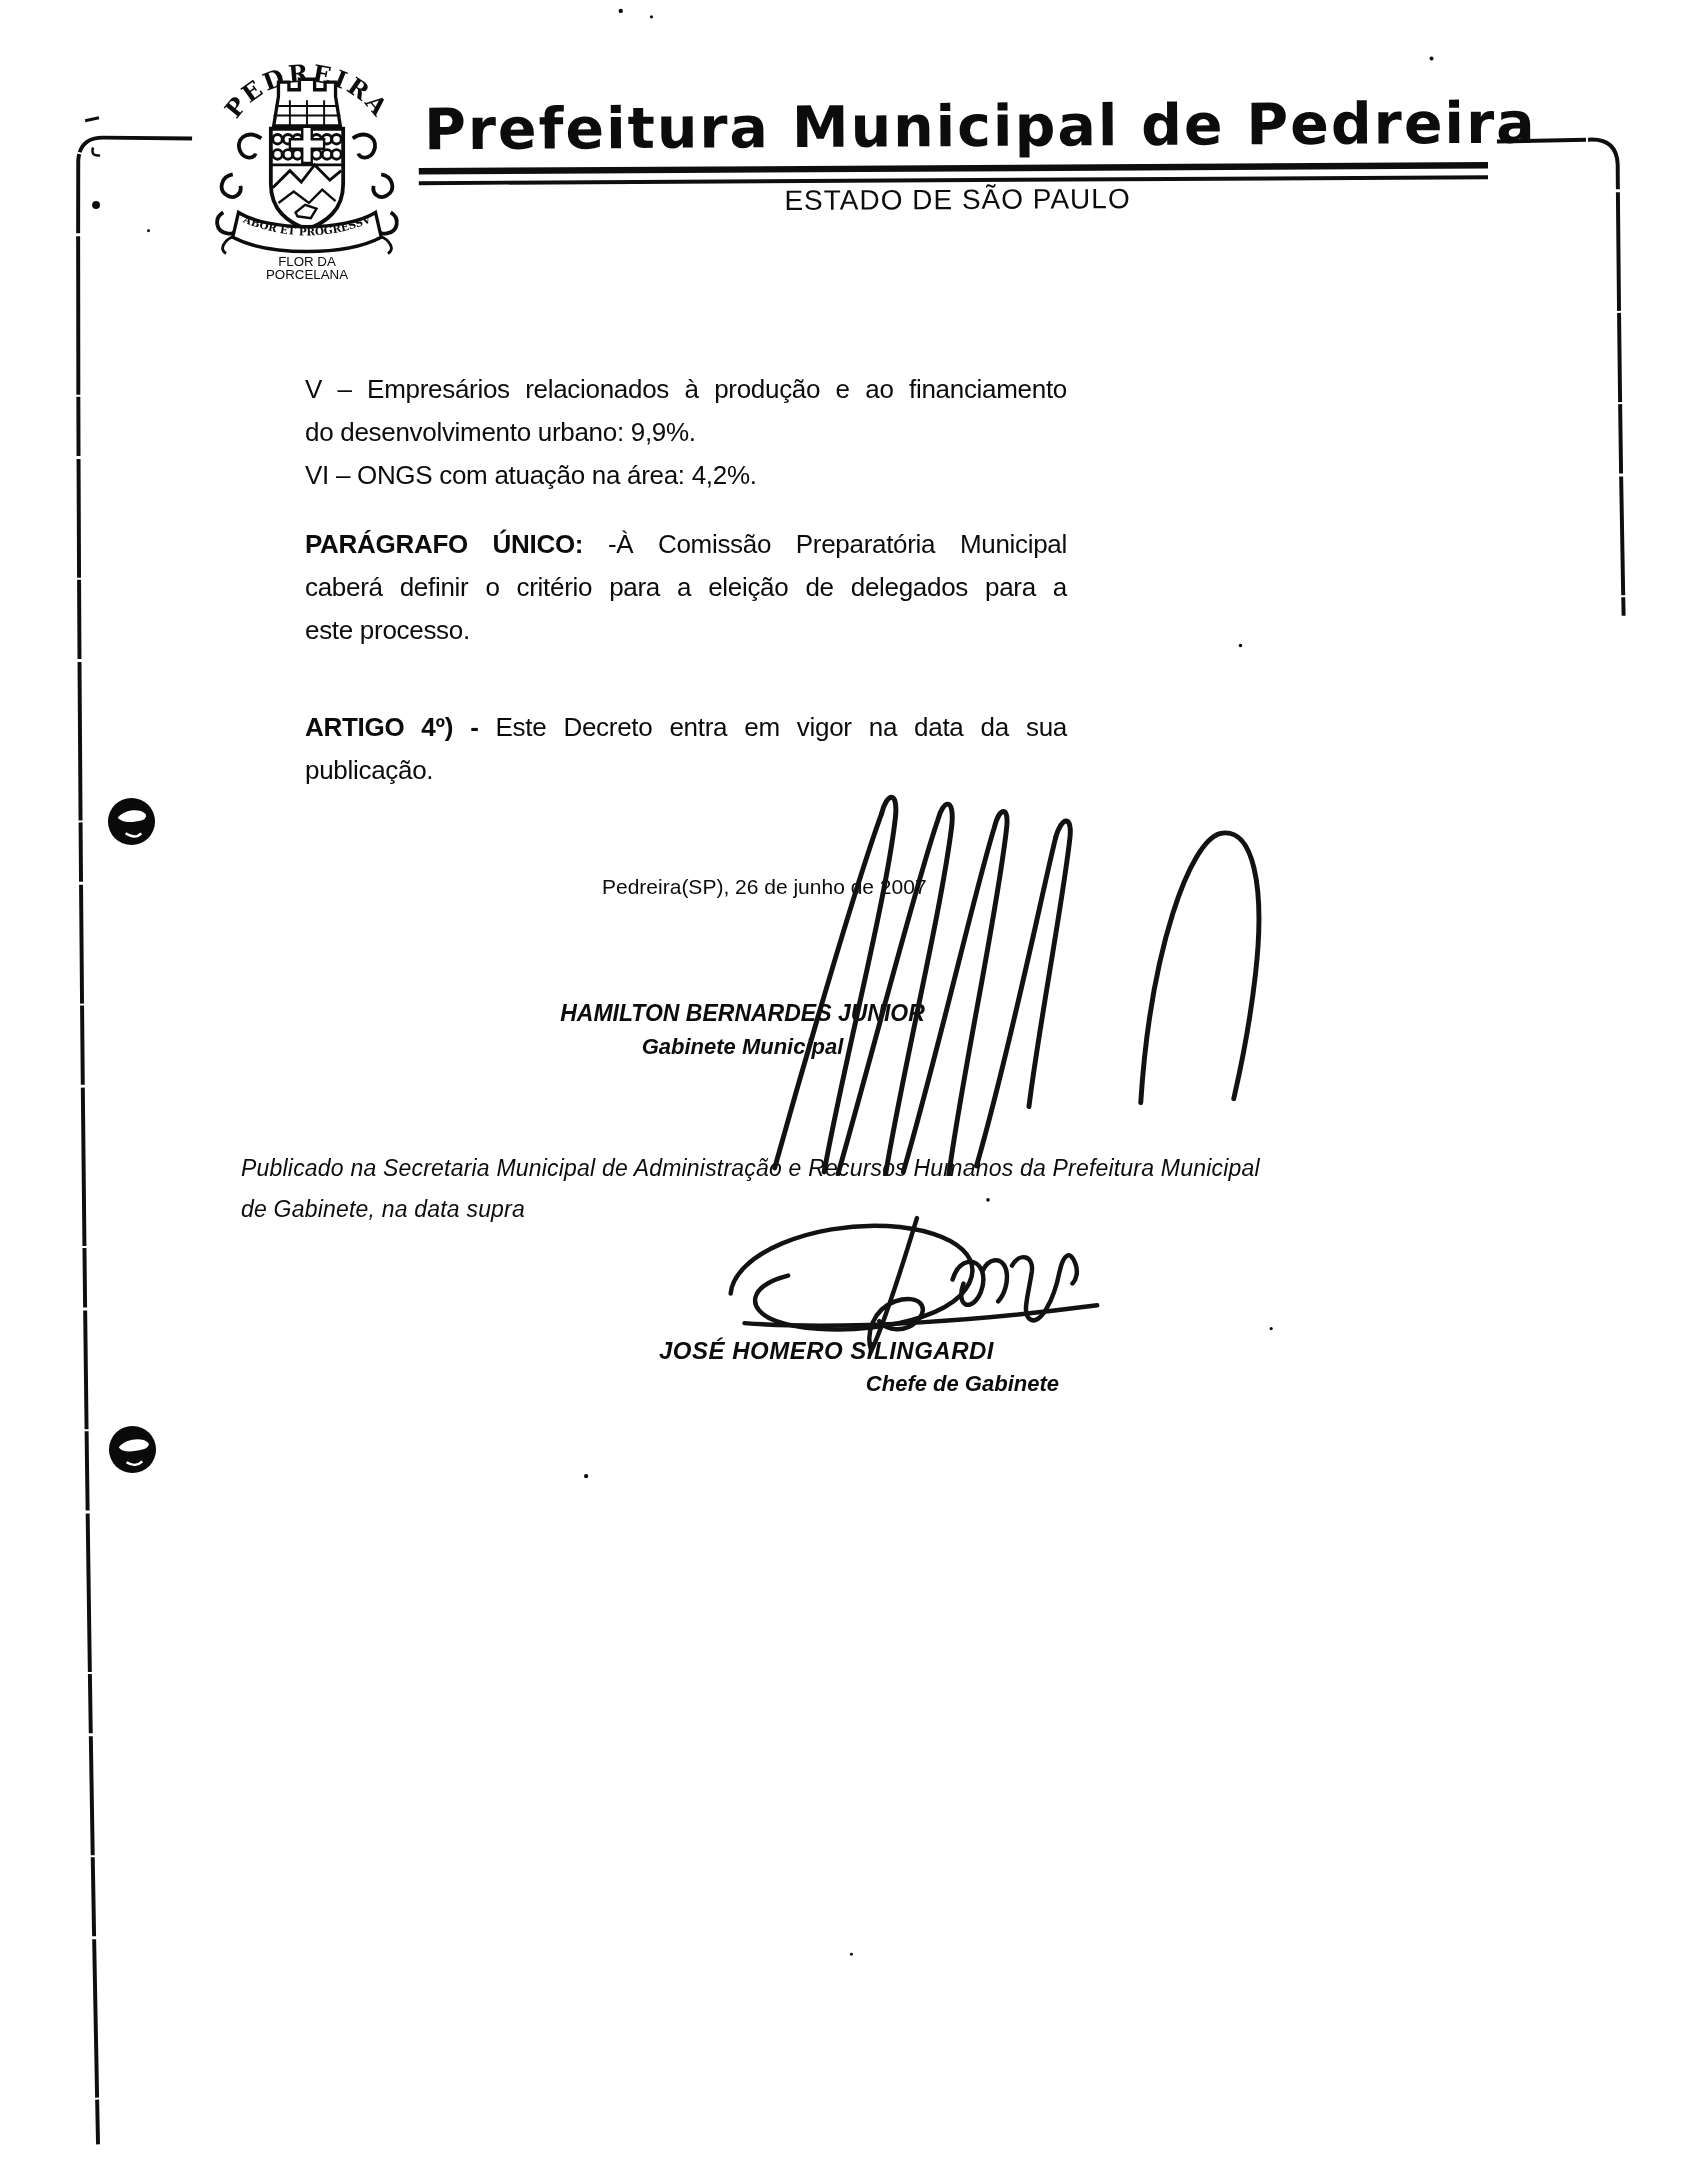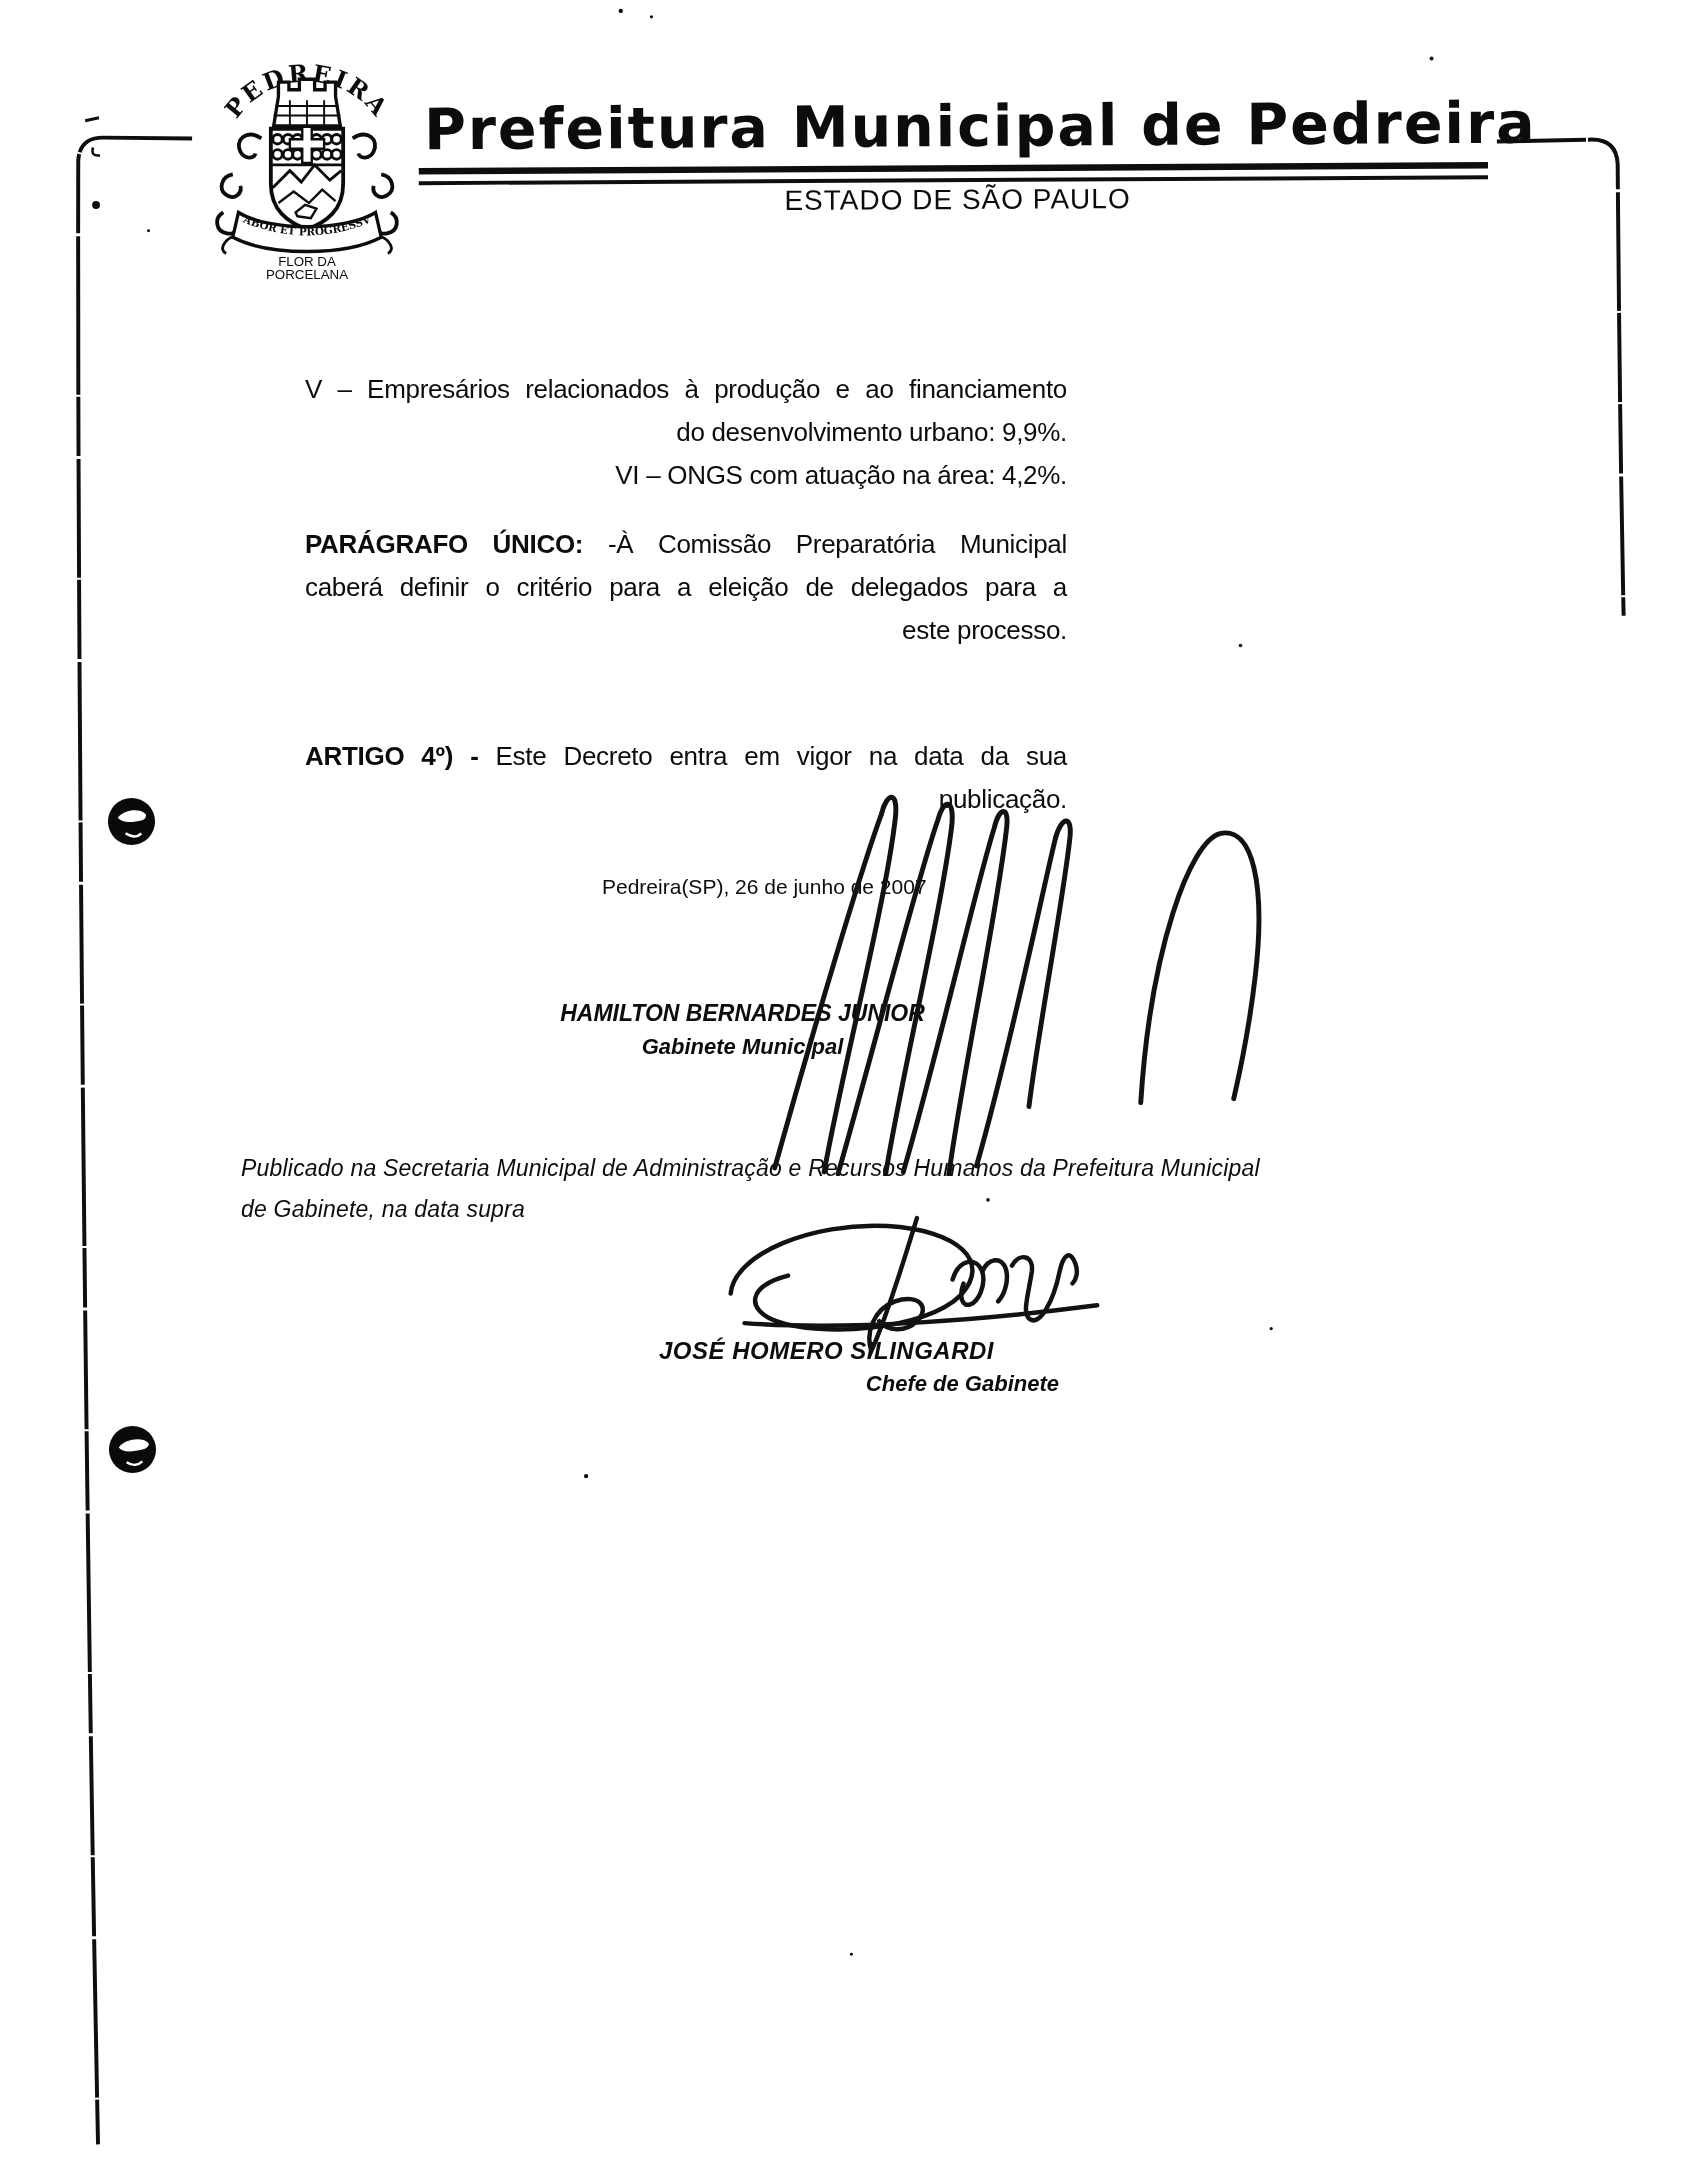--- a/index.html
+++ b/index.html
@@ -28,25 +28,25 @@
     left:424px;top:184px;width:1067px;text-align:center;
     font-size:28px;letter-spacing:1px;
     transform:rotate(-0.3deg);
   }
 
   
   .para{
     left:305px;width:762px;z-index:1;
     font-size:26px;line-height:43px;letter-spacing:-0.3px;
   }
-  .para .line{display:block;text-align:right;}
+  .para .line{display:block;}
   .para .line.j{text-align:justify;text-align-last:justify;}
   .p-items{top:368px;}
   .p-unico{top:523px;}
-  .p-artigo{top:735px;}
+  .p-artigo{top:706px;}
   b.lbl{font-weight:bold;margin-top:12px;}
 
   .dateline{
     left:602px;top:875px;font-size:21px;letter-spacing:0;
     z-index:1;white-space:nowrap;
   }
 
   .sig-block{z-index:2;text-align:center;font-style:italic;font-weight:bold;}
   .mayor-name{left:515px;top:1000px;width:455px;font-size:23px;}
   .mayor-role{left:515px;top:1034px;width:455px;font-size:22px;}

